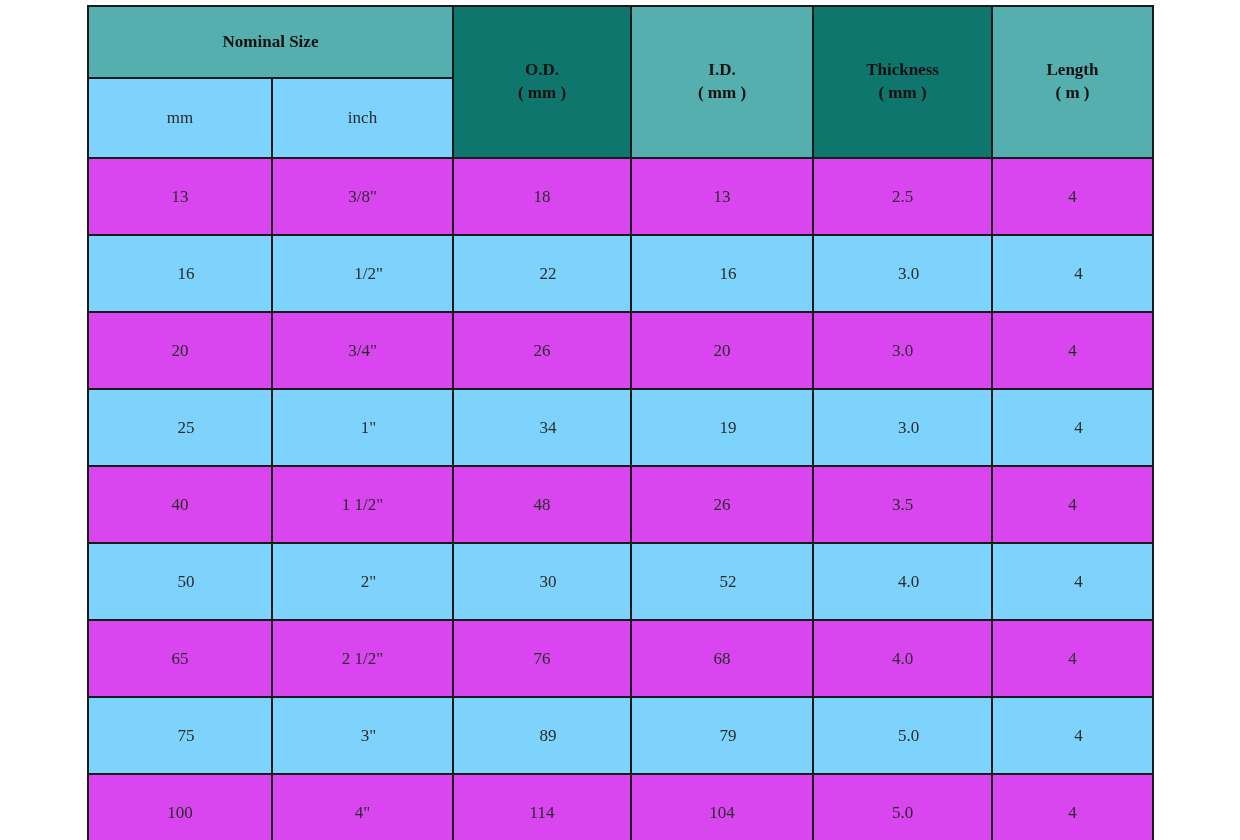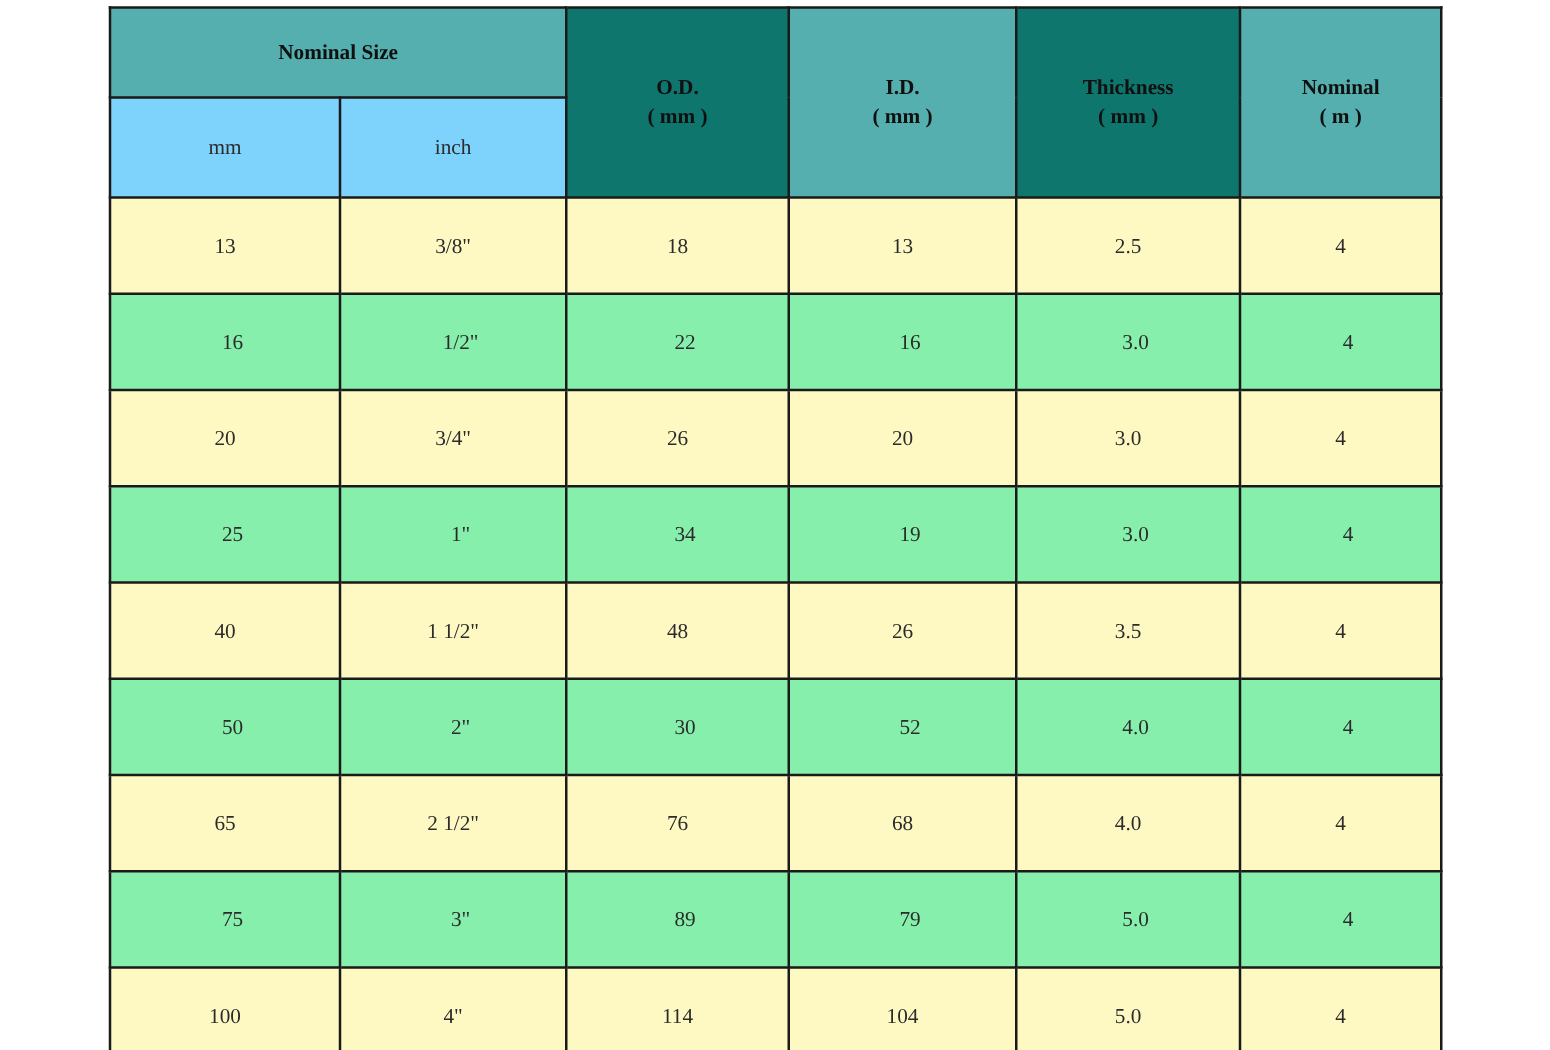--- a/index.html
+++ b/index.html
@@ -61,22 +61,22 @@
   th.sub     { height: 78px; }
   th.tall    { height: 148px; }
 
   td.cell {
     font-family: "Liberation Serif", "DejaVu Serif", serif;
     font-weight: normal;
     font-size: 17px;
     color: #2b2b2b;
     height: 75px;
   }
-  tr.row-white td.cell { background: #fef9c3; }
-  tr.row-gray  td.cell { background: #86efac; padding-left: 12px; }
+  tr.row-white td.cell { background: #d946ef; }
+  tr.row-gray  td.cell { background: #7dd3fc; padding-left: 12px; }
   .unit-line { display: block; }
 </style>
 </head>
 <body>
 
 <div id="table-wrap">
   <table class="spec">
     <colgroup>
       <col class="c-mm">
       <col class="c-inch">
@@ -94,21 +94,21 @@
         </th>
         <th class="hdr teal tall" rowspan="2">
           <span class="unit-line">I.D.</span>
           <span class="unit-line">( mm )</span>
         </th>
         <th class="hdr cyan tall" rowspan="2">
           <span class="unit-line">Thickness</span>
           <span class="unit-line">( mm )</span>
         </th>
         <th class="hdr teal tall" rowspan="2">
-          <span class="unit-line">Nominal</span>
+          <span class="unit-line">Length</span>
           <span class="unit-line">( m )</span>
         </th>
       </tr>
       <tr>
         <th class="hdr orange sub">mm</th>
         <th class="hdr orange sub">inch</th>
       </tr>
     </thead>
     <tbody id="table-body">
         <tr class="row-white">

